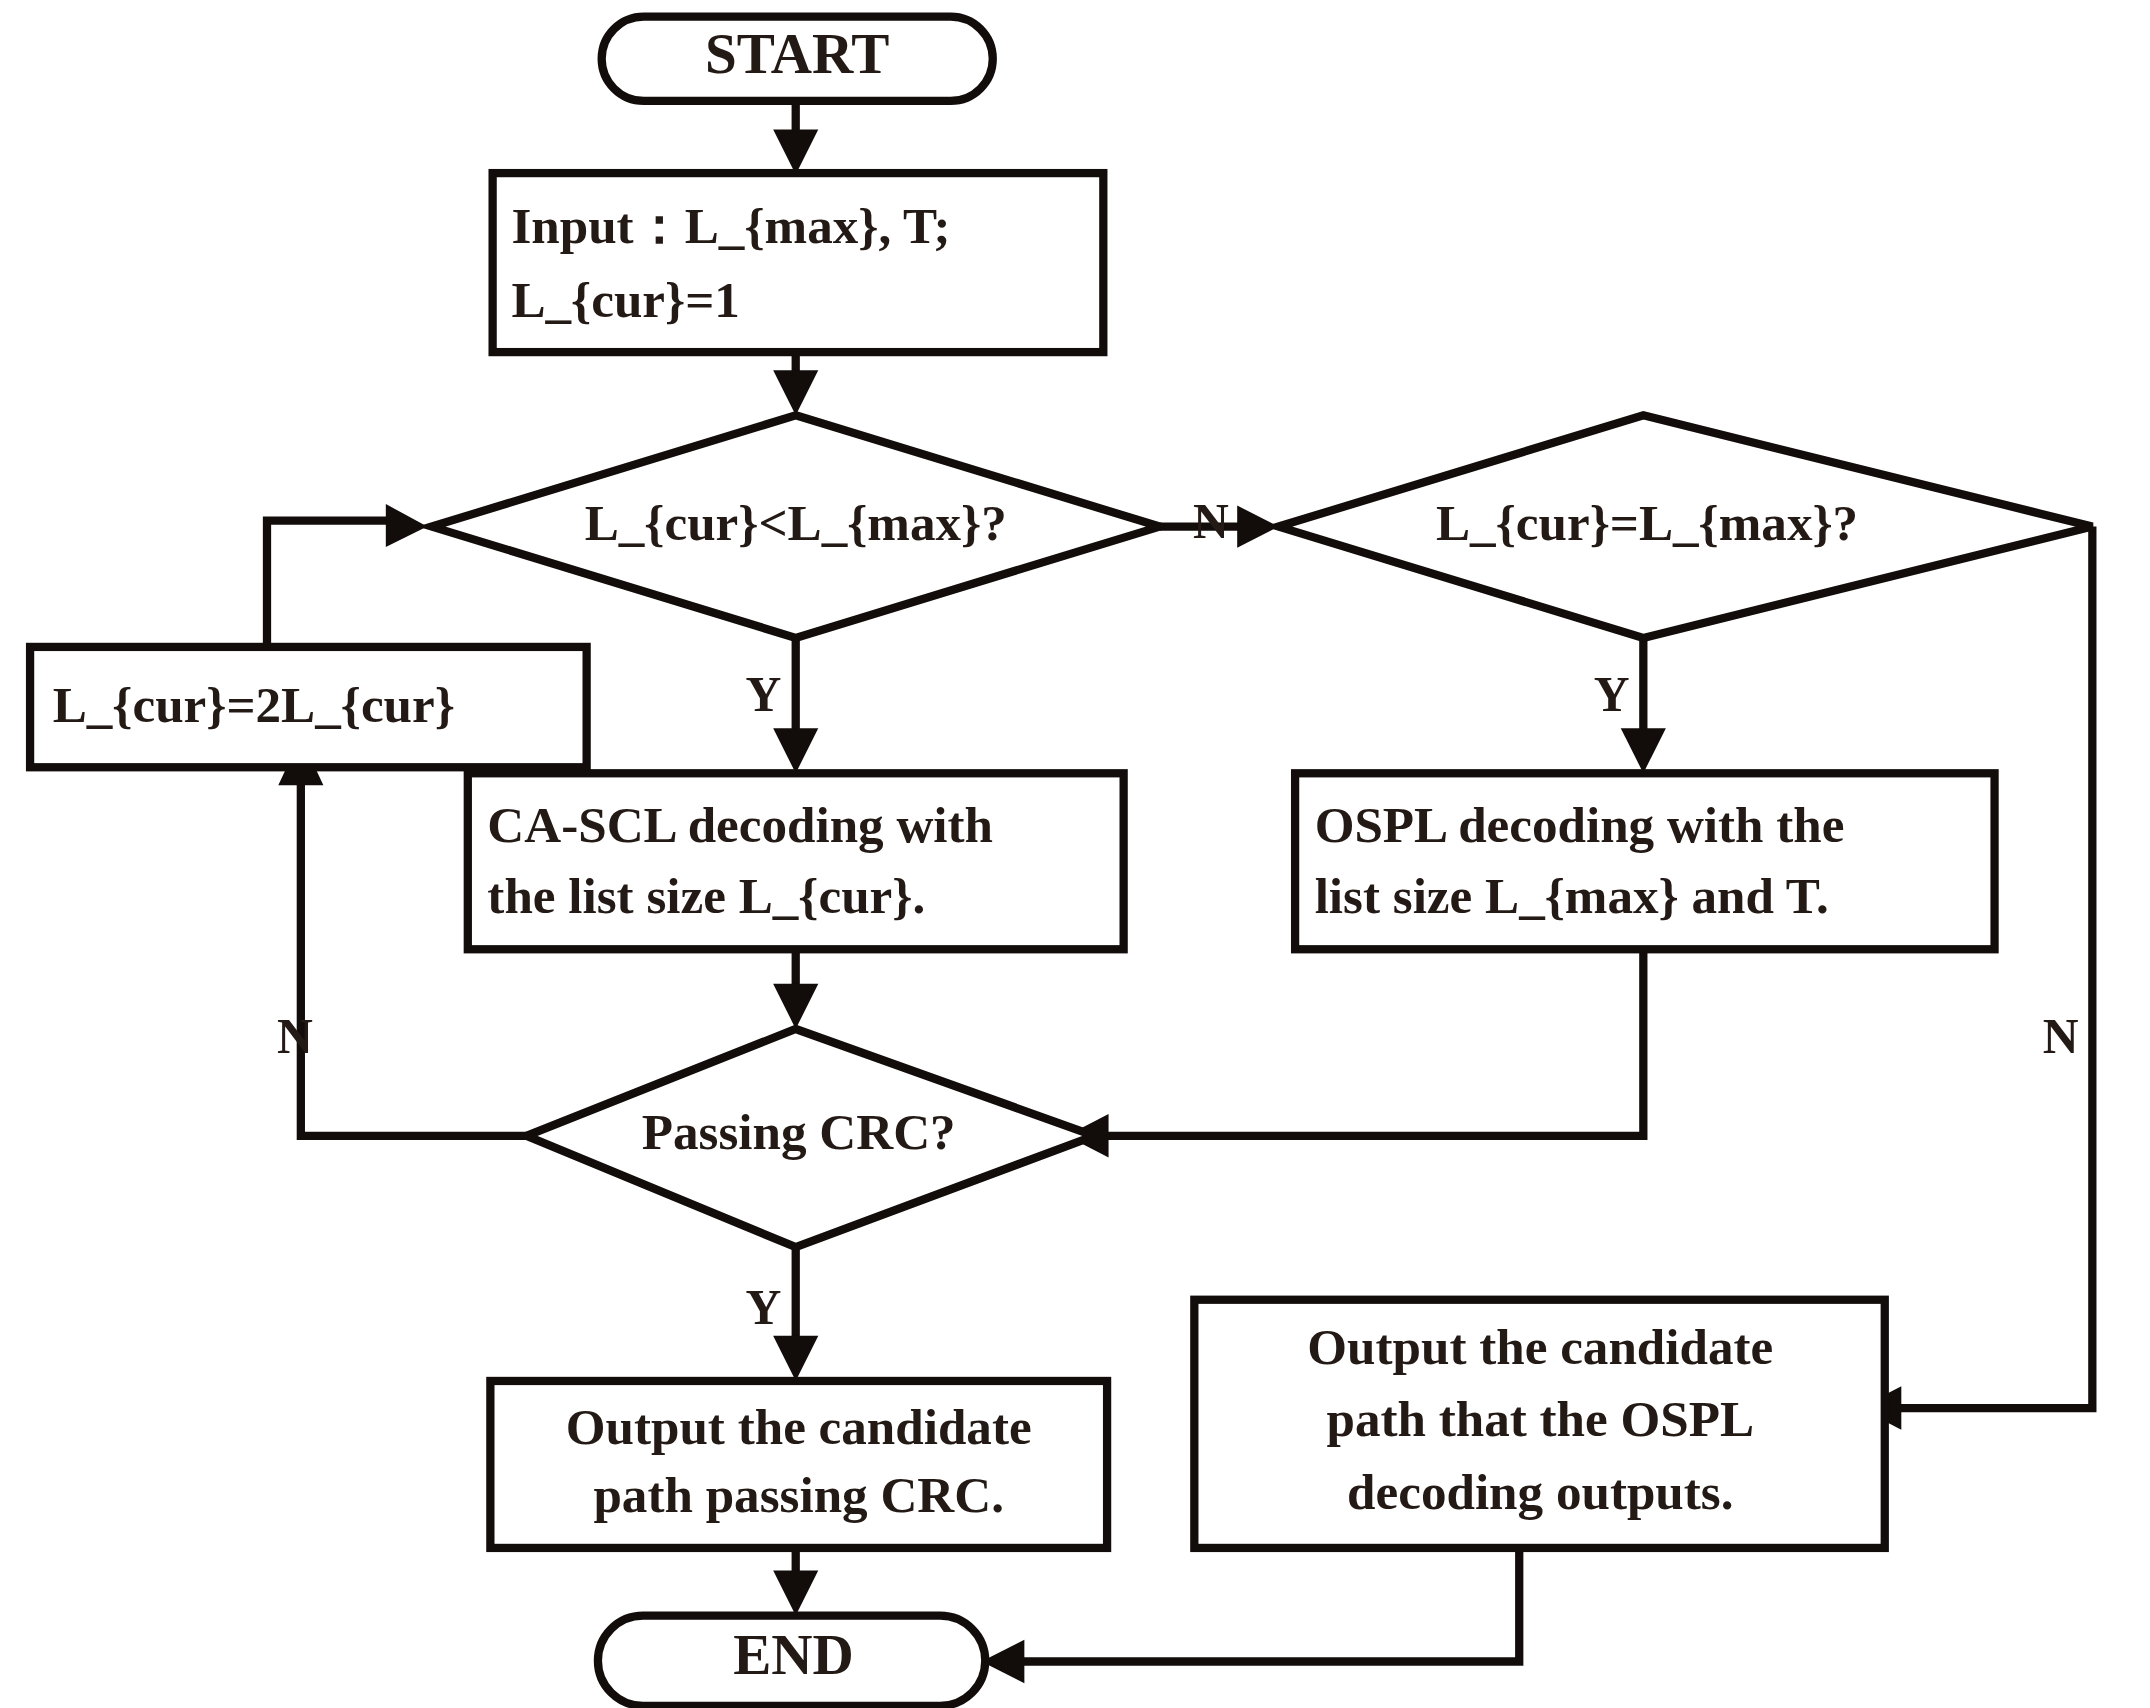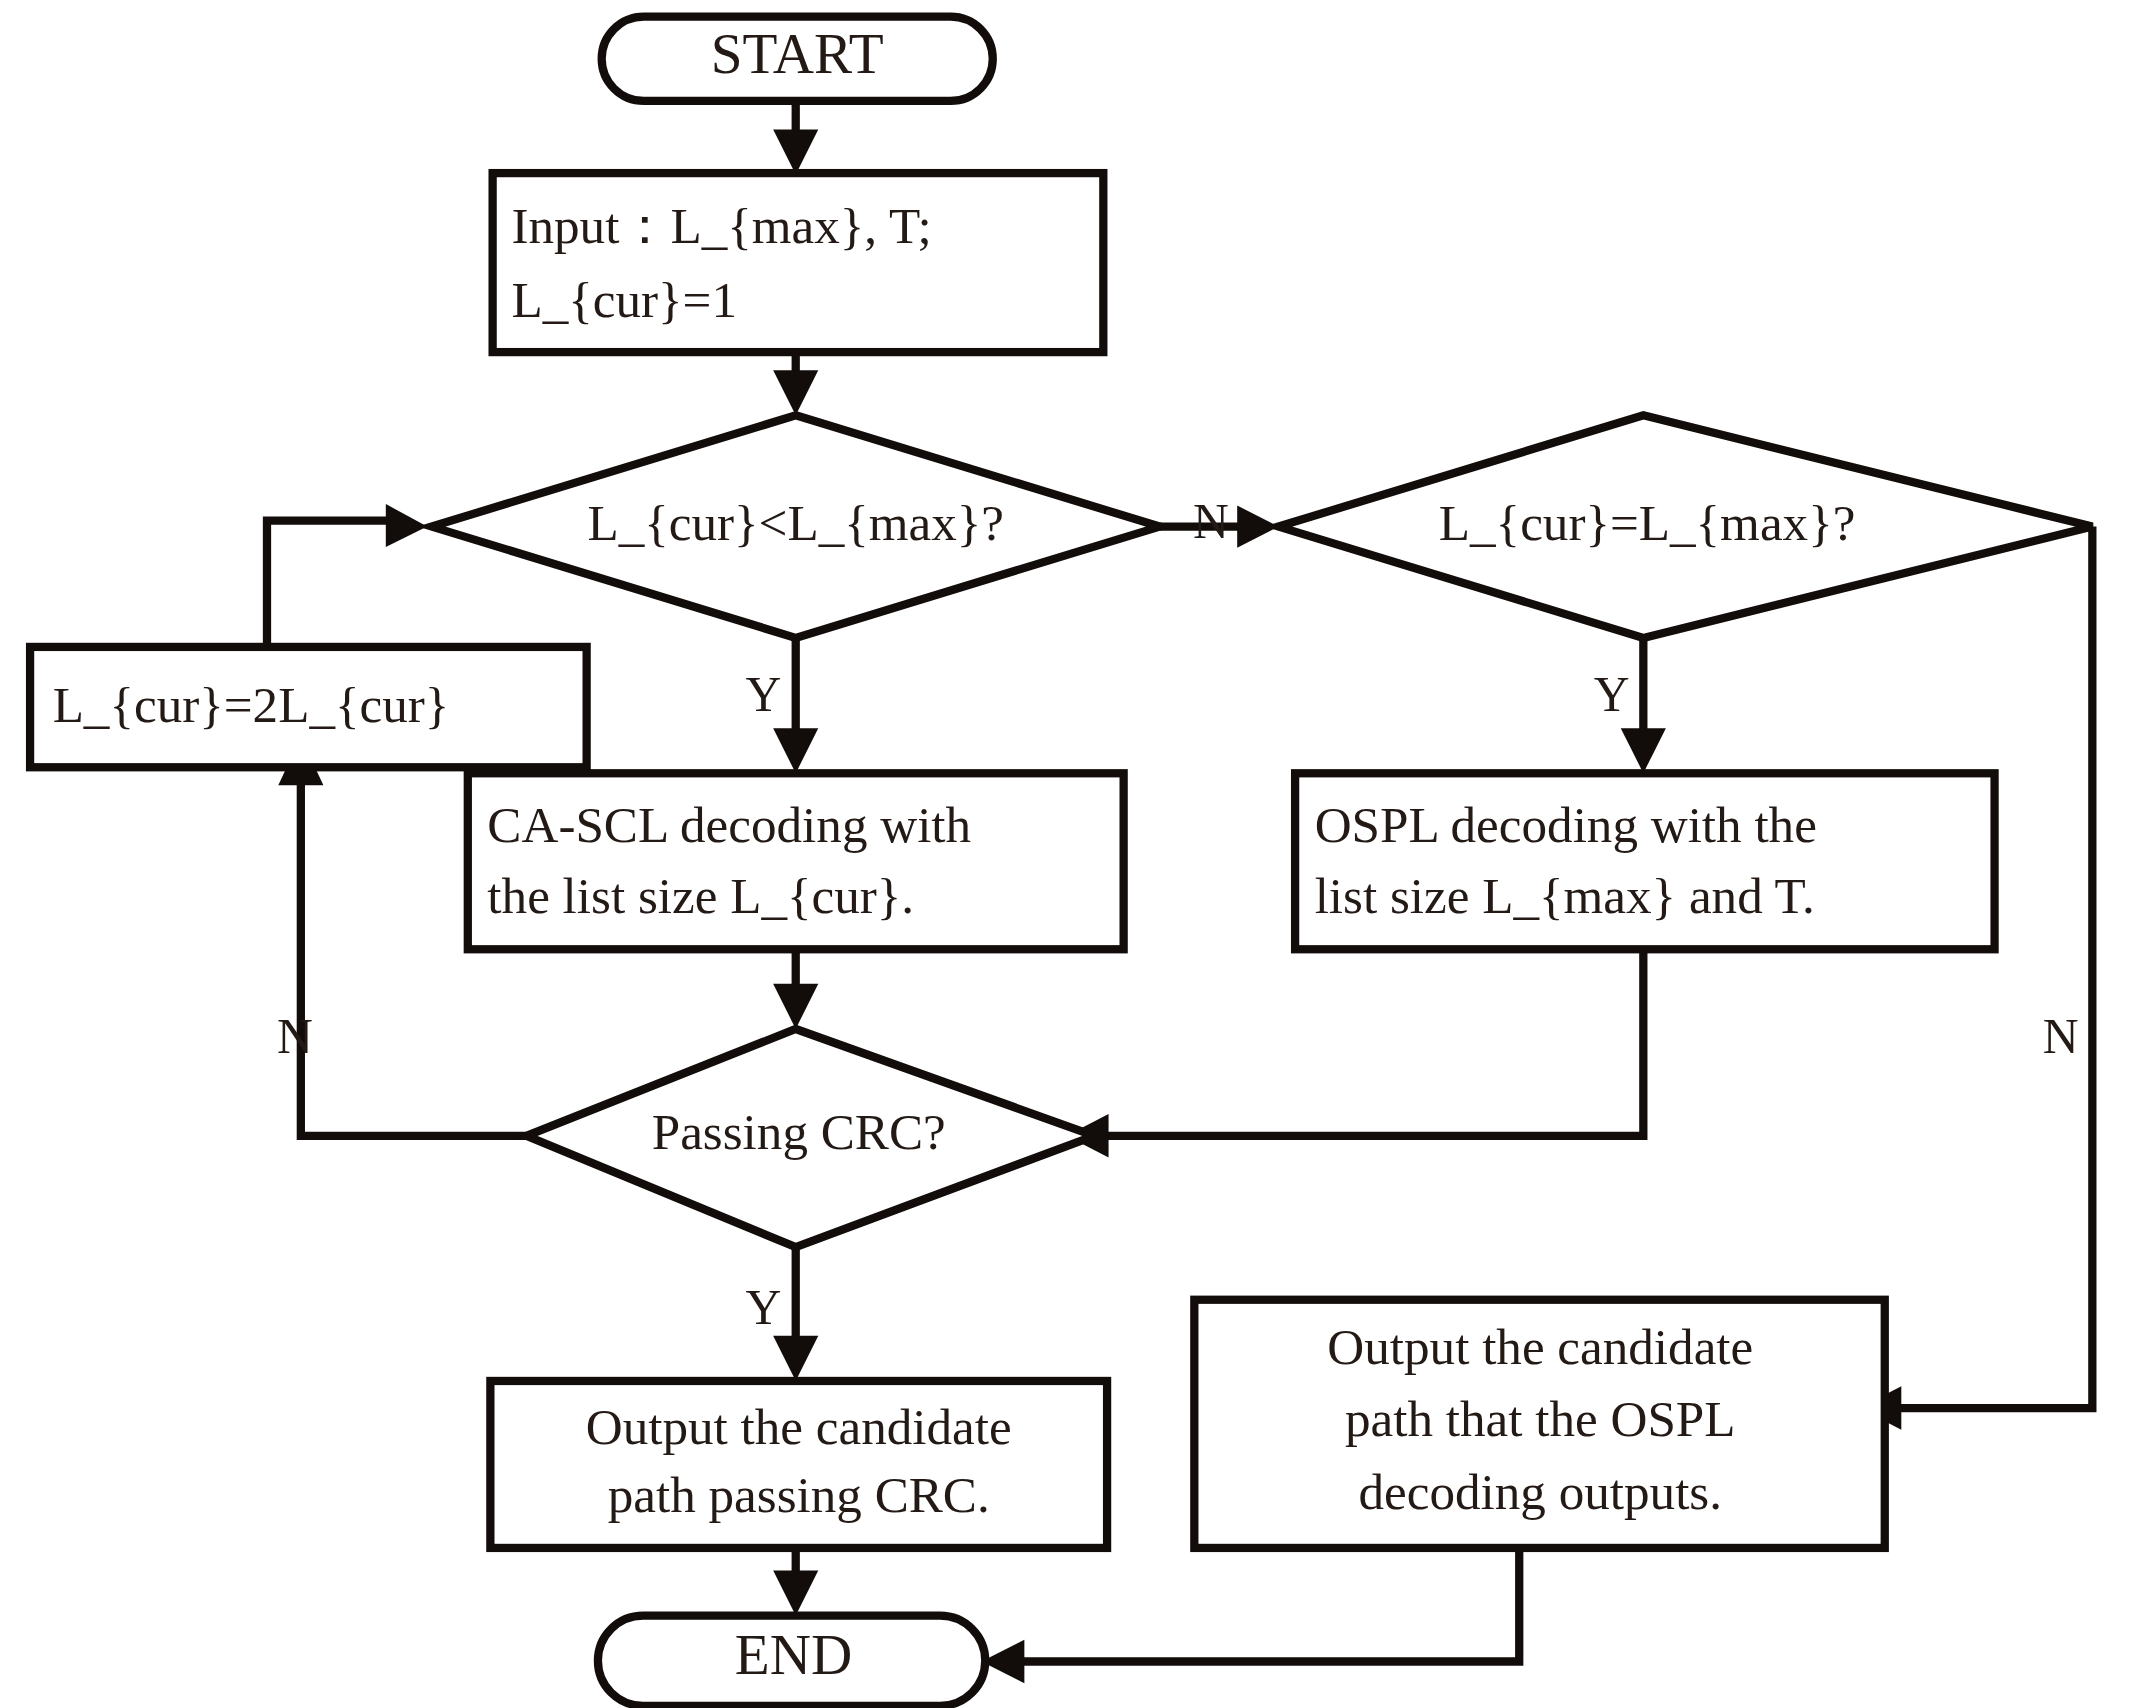--- a/index.html
+++ b/index.html
@@ -6,20 +6,21 @@
     margin: 0;
     padding: 0;
     background: #ffffff;
   }
   #chart-root {
     position: relative;
     width: 2151px;
     height: 1709px;
     background: #ffffff;
     font-family: "Liberation Serif", "DejaVu Serif", serif;
+    font-weight: bold;
   }
   svg#flow {
     display: block;
     width: 2151px;
     height: 1709px;
   }
   .shape-stroke {
     fill: #ffffff;
     stroke: #120d0b;
     stroke-width: 11;

